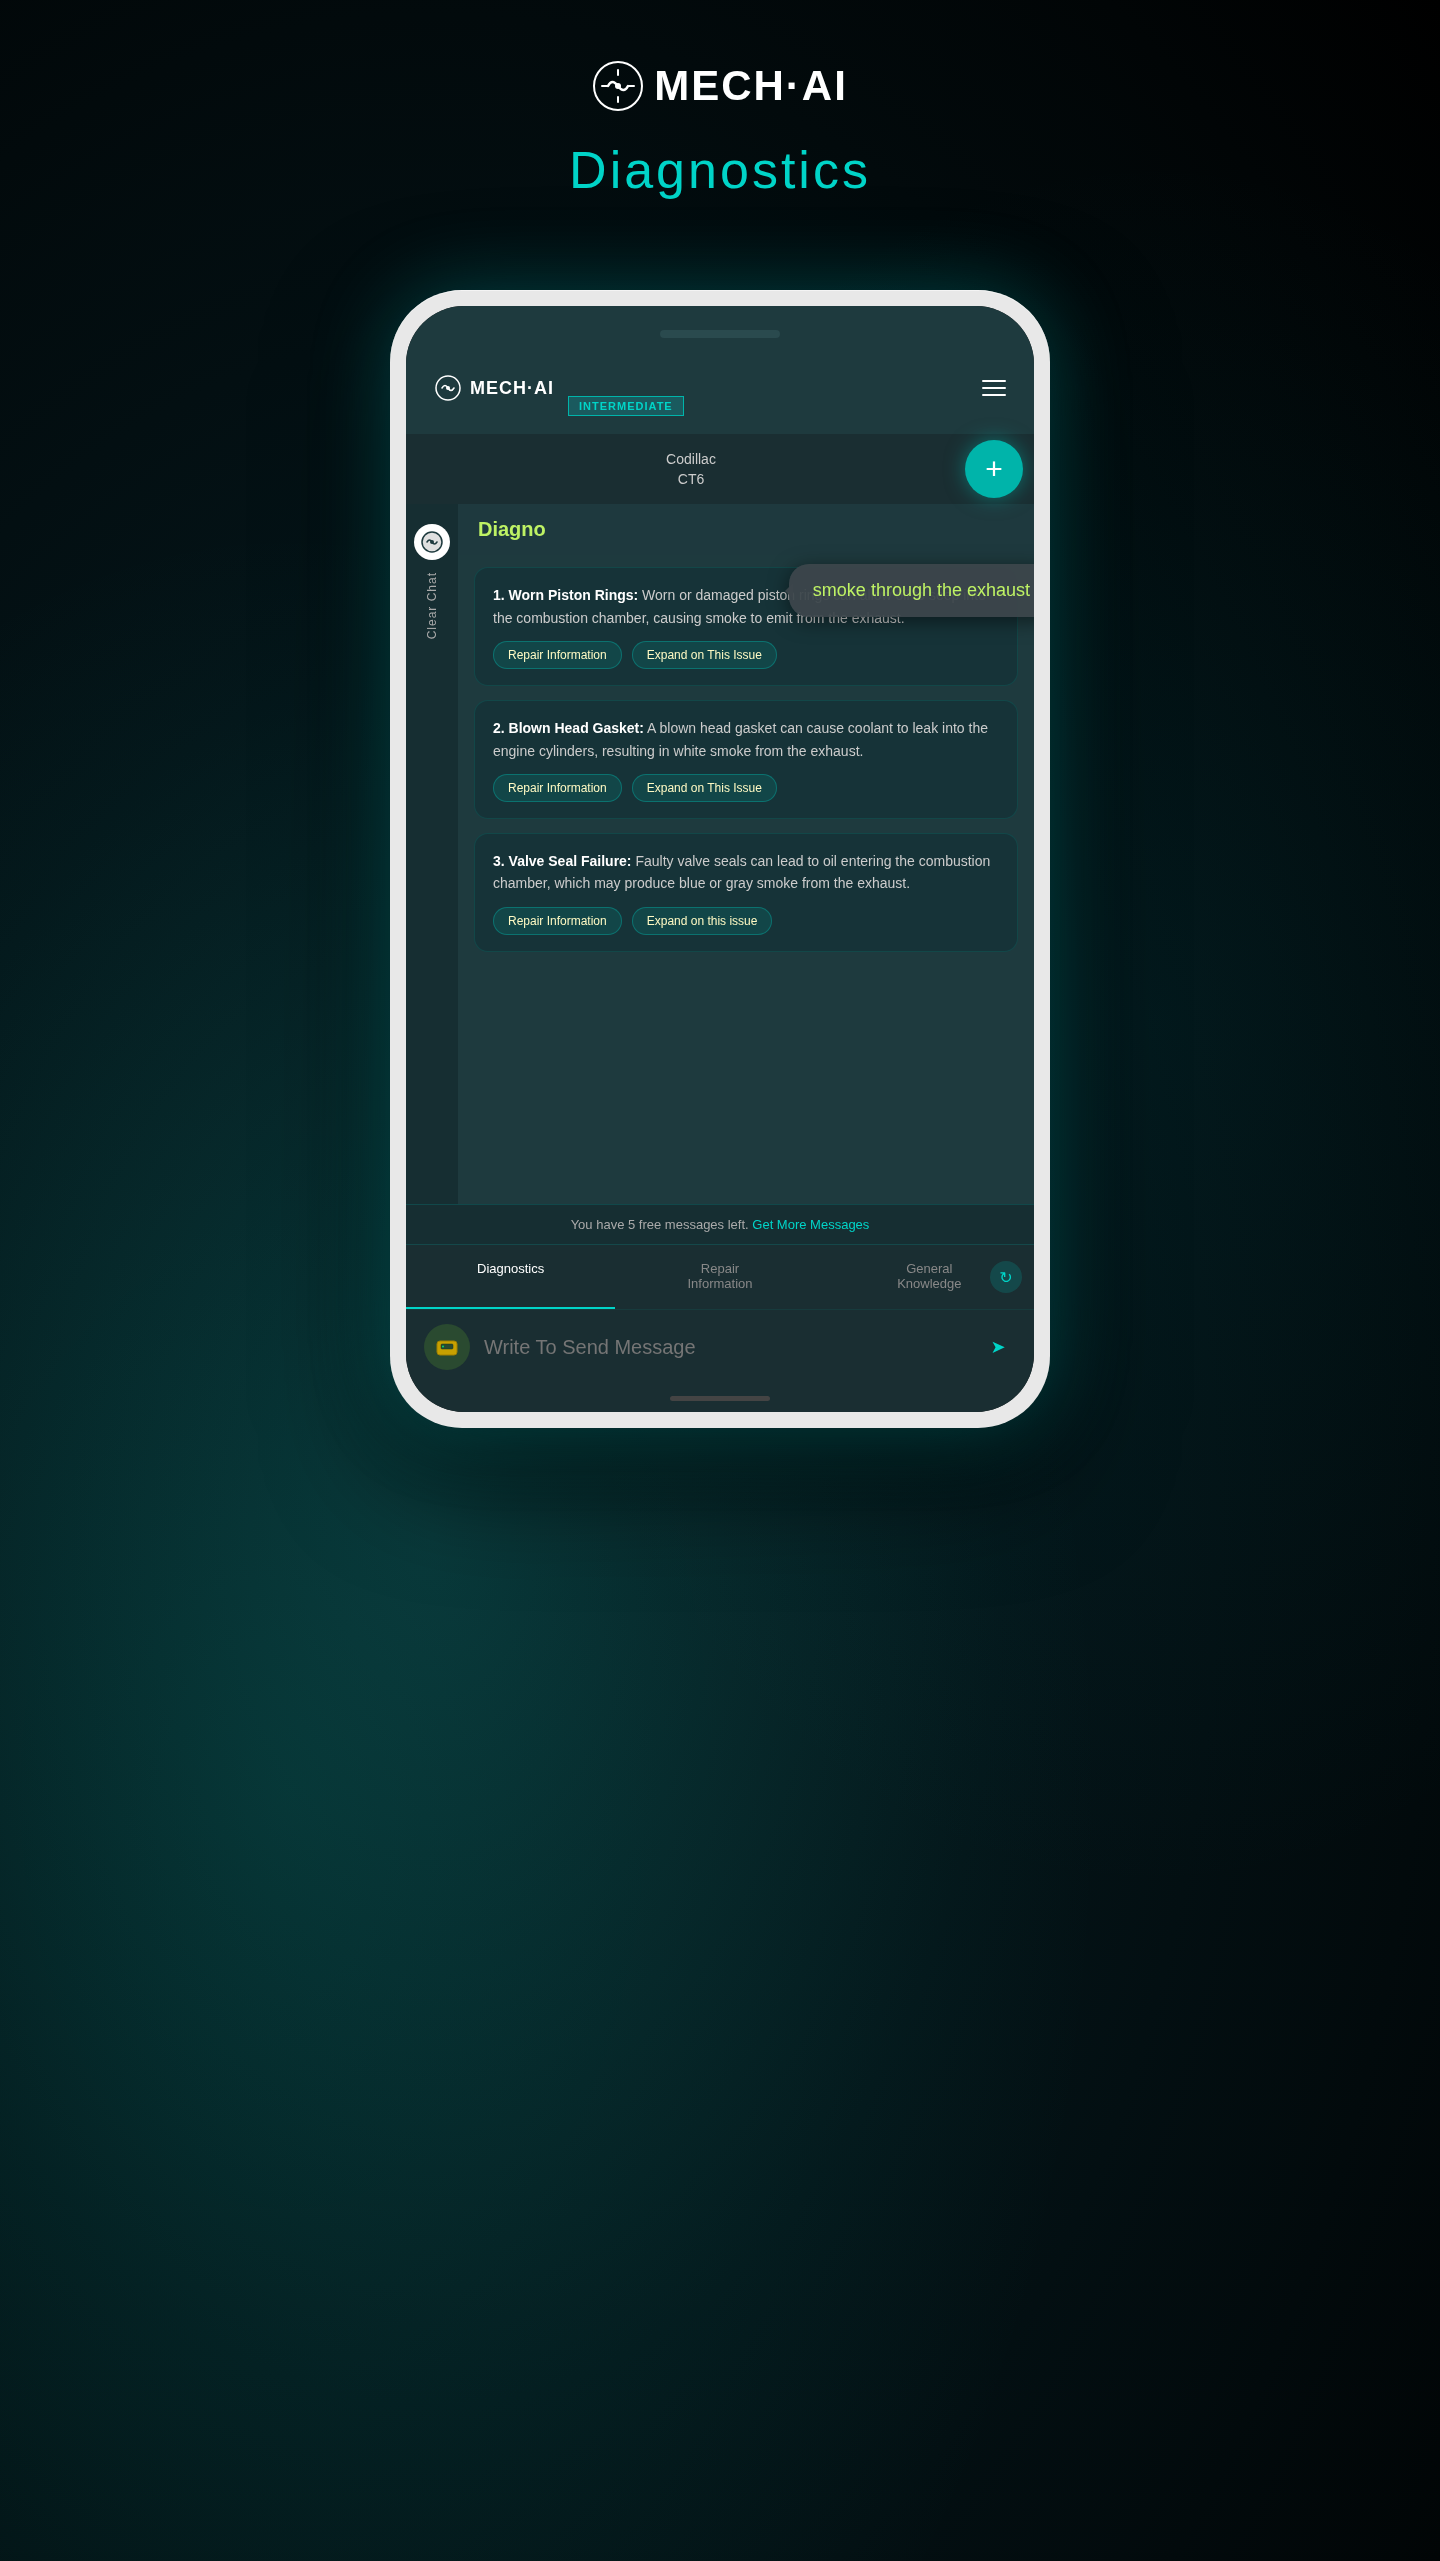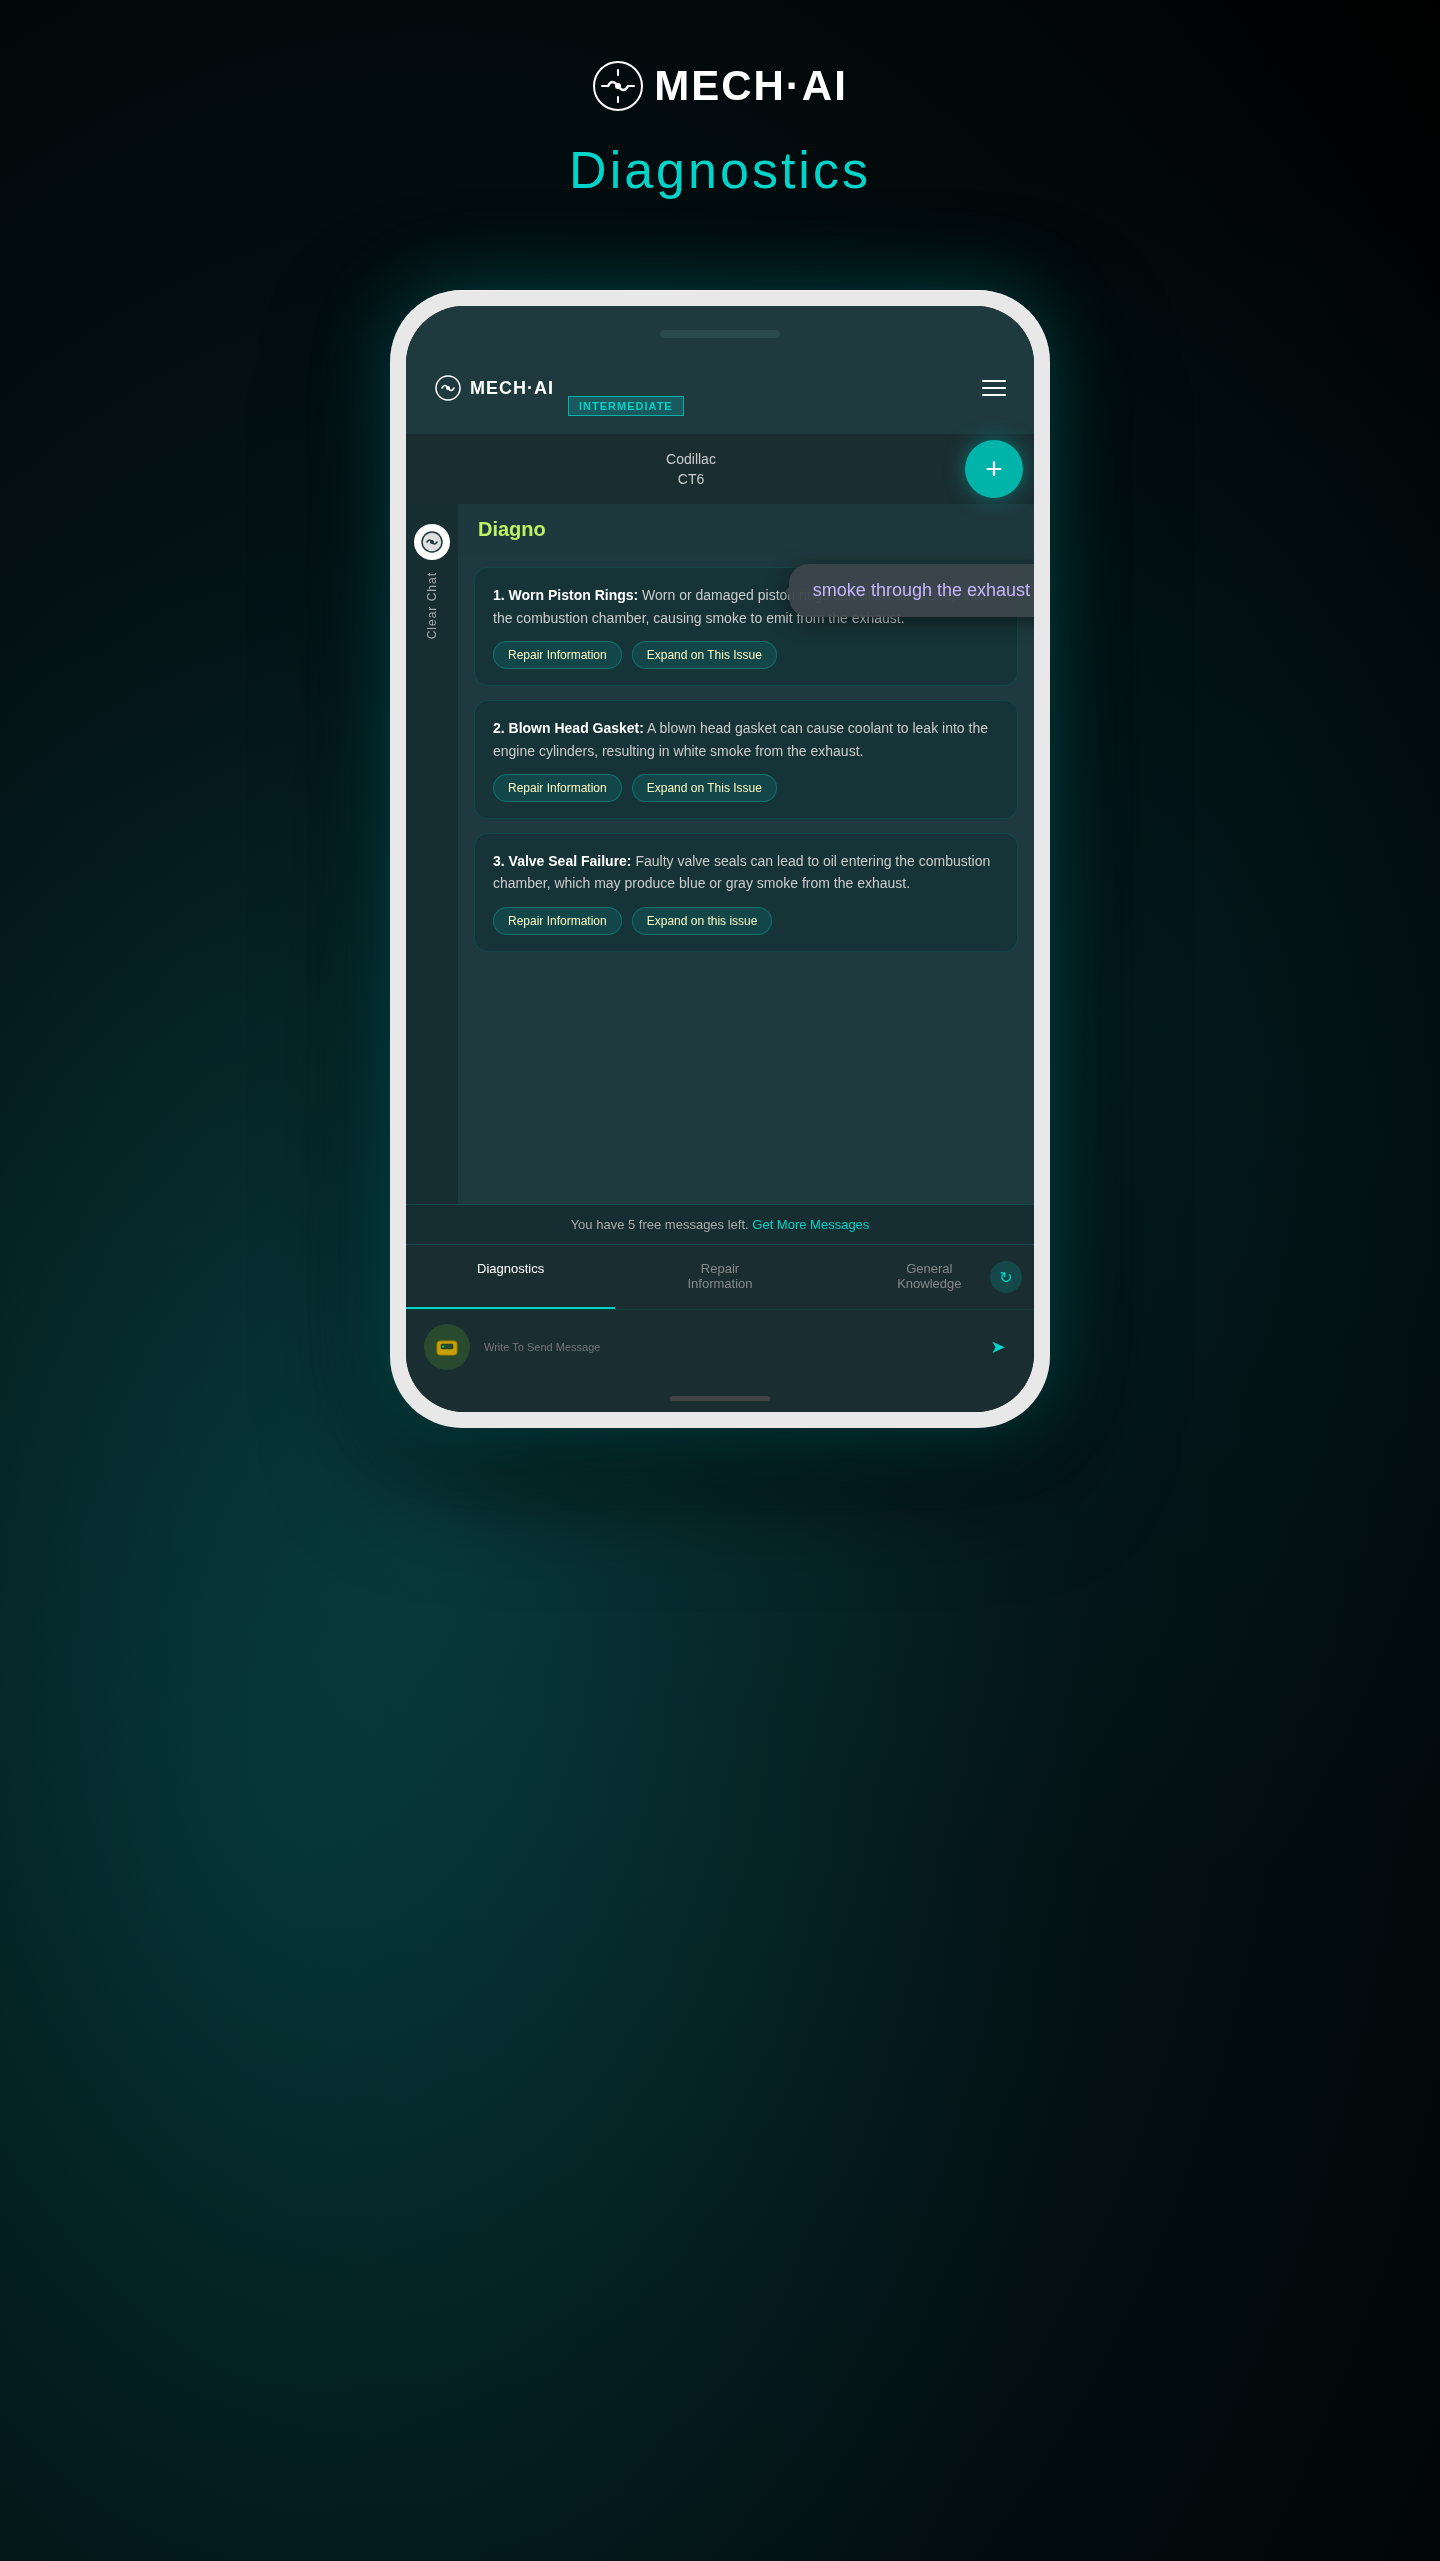--- a/index.html
+++ b/index.html
@@ -270,21 +270,21 @@
     }
 
     
     .speech-tooltip {
       position: absolute;
       top: 60px;
       right: -20px;
       background: rgba(60,70,75,0.95);
       border-radius: 20px;
       padding: 16px 24px;
-      color: #c4b5fd;
+      color: #bef264;
       font-size: 18px;
       font-weight: 500;
       white-space: nowrap;
       z-index: 100;
       box-shadow: 0 4px 20px rgba(0,0,0,0.5);
     }
 
     .speech-tooltip::before {
       content: '';
       position: absolute;
@@ -591,21 +591,21 @@
       </div>
 
       <div class="message-input-bar">
         <div class="obd-icon">
           <svg width="28" height="28" viewBox="0 0 28 28" fill="none">
             <rect x="4" y="8" width="20" height="14" rx="3" fill="#c8a000" stroke="#a08000" stroke-width="1"></rect>
             <rect x="8" y="11" width="12" height="5" rx="1" fill="#2a4a30" stroke="#1a3a20" stroke-width="0.5"></rect>
             <circle cx="10" cy="13.5" r="1" fill="#00ff80" opacity="0.8"></circle>
           </svg>
         </div>
-        <input class="message-input-field" type="text" style="background: transparent; border: none; outline: none; color: rgb(136, 136, 136); font-size: 11px; flex: 1 1 0%;" placeholder="Write To Send Message">
+        <input class="message-input-field" type="text" style="background: transparent; border: none; outline: none; color: rgb(136, 136, 136); font-size: 20px; flex: 1 1 0%;" placeholder="Write To Send Message">
         <div class="send-btn">
           <span>➤</span>
         </div>
       </div>
 
       <div class="phone-bottom">
         <div class="home-indicator"></div>
       </div>
 
     </div>

